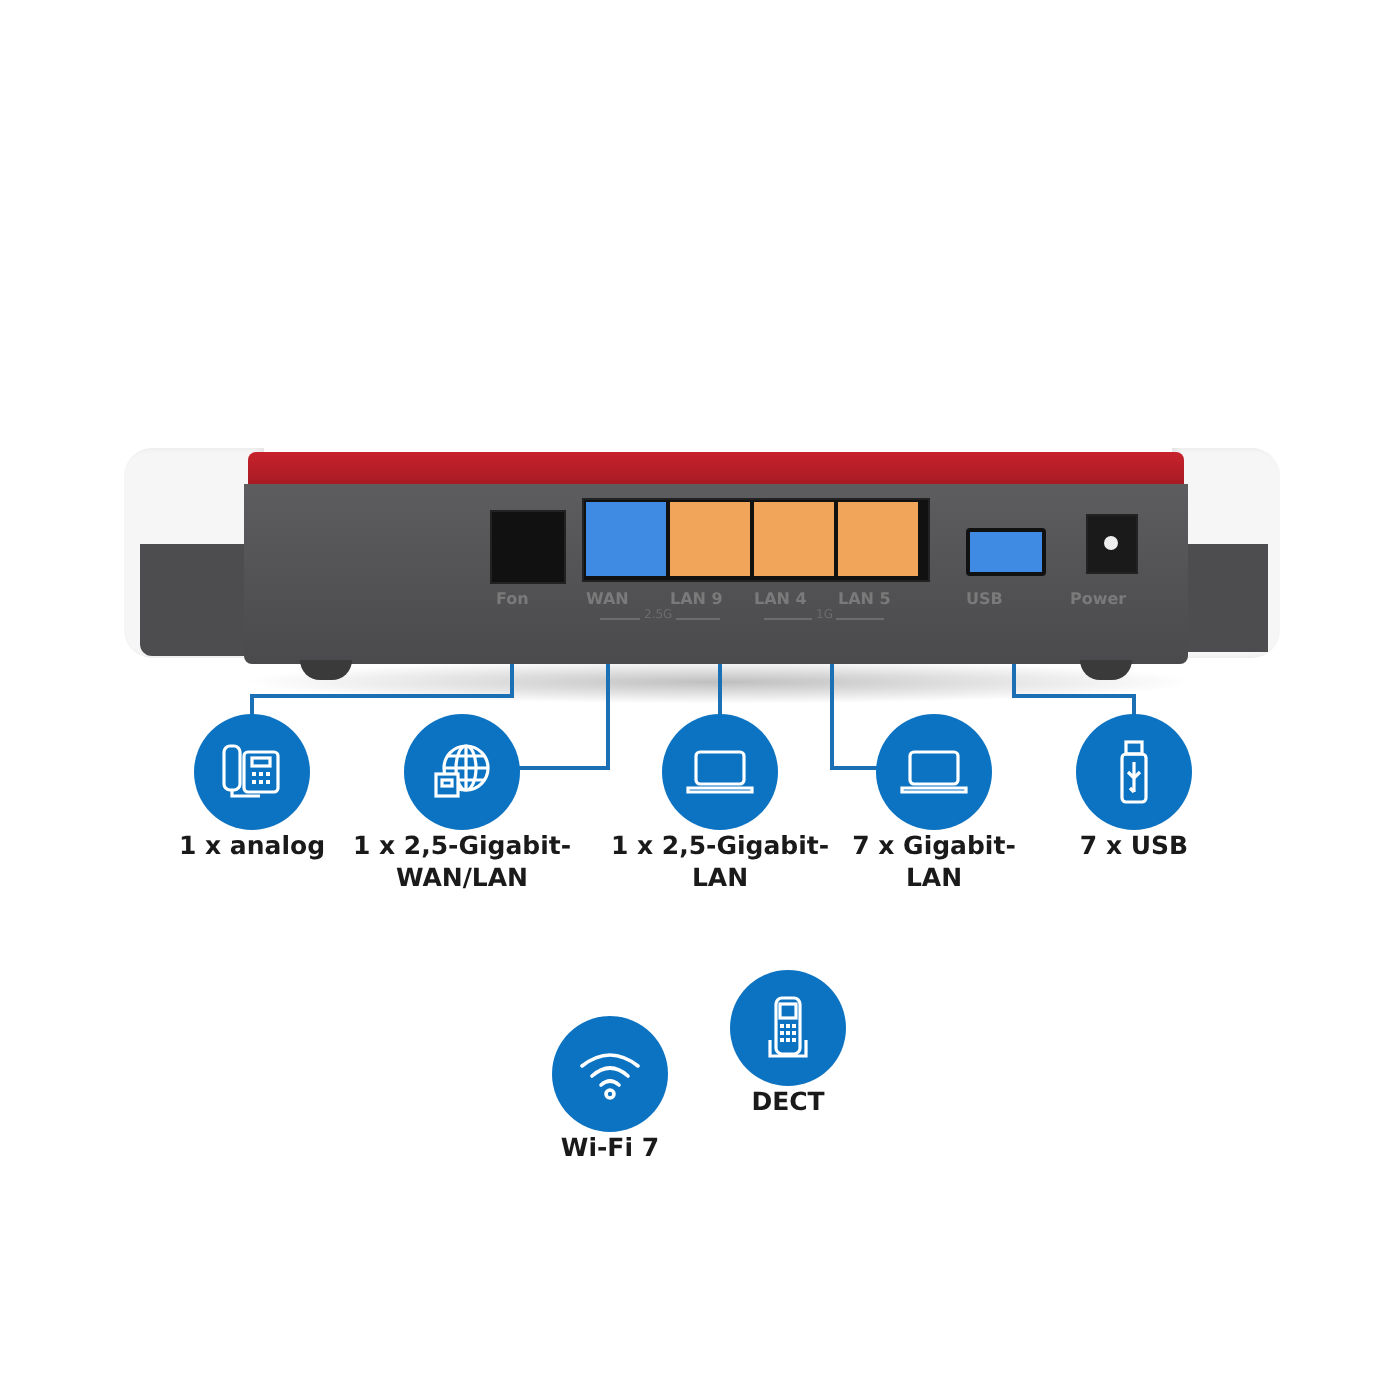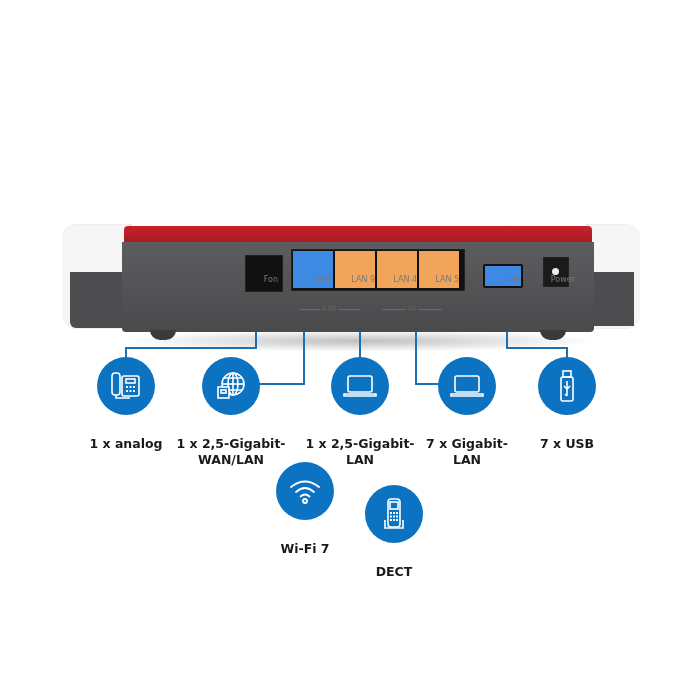--- a/index.html
+++ b/index.html
@@ -15,30 +15,30 @@
   .shadow { left:120px; top:330px; width:480px; height:22px; background:radial-gradient(ellipse at center, rgba(0,0,0,0.25), rgba(0,0,0,0) 70%); }
 
   .port { position:absolute; }
   .p-fon { left:245px; top:255px; width:36px; height:35px; background:#111; border:1px solid #222; }
   .p-group { left:291px; top:249px; width:172px; height:40px; background:#111; border:1px solid #222; }
   .p-wan { left:293px; top:251px; width:40px; height:37px; background:#3f8ae3; }
   .p-lan { top:251px; width:40px; height:37px; background:#f1a55a; }
   .p-usb { left:483px; top:264px; width:36px; height:20px; background:#3f8ae3; border:2px solid #111; border-radius:2px; }
   .p-pwr { left:543px; top:257px; width:24px; height:28px; background:#1a1a1a; border:1px solid #222; }
   .p-pwr::after { content:""; position:absolute; left:8px; top:10px; width:7px; height:7px; border-radius:50%; background:#eee; }
-  .plabel { position:absolute; color:#7a7a7a; font-size:8px; top:275px; text-align:right; }
+  .plabel { position:absolute; color:#7a7a7a; font-size:8px; top:295px; text-align:left;font-weight:bold; }
   .subline { position:absolute; color:#6c6c6c; font-size:6px; top:305px; }
 
   
   .line { position:absolute; background:#1a6fb5; }
 
   
   .feat { position:absolute; width:120px; text-align:center; }
   .circle { width:58px; height:58px; border-radius:50%; background:#0c73c2; margin:0 auto; display:flex; align-items:center; justify-content:center; }
-  .flabel { margin-top:21px; font-family:"DejaVu Sans", sans-serif; font-weight:bold; font-size:12.5px; line-height:16px; color:#1a1a1a; }
+  .flabel { margin-top:0; font-family:"DejaVu Sans", sans-serif; font-weight:bold; font-size:12.5px; line-height:16px; color:#1a1a1a; }
 </style>
 </head>
 <body>
 
 <div class="abs shadow"></div>
 <div class="abs cap-left"></div>
 <div class="abs cap-left-dark"></div>
 <div class="abs cap-right"></div>
 <div class="abs cap-right-dark"></div>
 <div class="abs body-red"></div>
@@ -142,21 +142,21 @@
   <div class="circle">
     <svg width="30" height="36" viewBox="0 0 30 36" fill="none" stroke="#fff" stroke-width="1.6">
       <rect x="11" y="3" width="8" height="6"></rect>
       <rect x="9" y="9" width="12" height="24" rx="2"></rect>
       <path d="M15 13 v15 M12 18 l3 3 l3 -3 M15 28 l-2 -2 M15 28"></path>
     </svg>
   </div>
   <div class="flabel"><span>7 x USB</span></div>
 </div>
 
-<div class="feat" style="left:245px;top:462px">
+<div class="feat" style="left:245px;top:508px">
   <div class="circle">
     <svg width="36" height="30" viewBox="0 0 36 30" fill="none" stroke="#fff" stroke-width="1.8" stroke-linecap="round">
       <path d="M4 11 Q18 0 32 11"></path>
       <path d="M9 16 Q18 8 27 16"></path>
       <path d="M13.5 20.5 Q18 16.5 22.5 20.5"></path>
       <circle cx="18" cy="25" r="2"></circle>
     </svg>
   </div>
   <div class="flabel"><span>Wi-Fi 7</span></div>
 </div>

